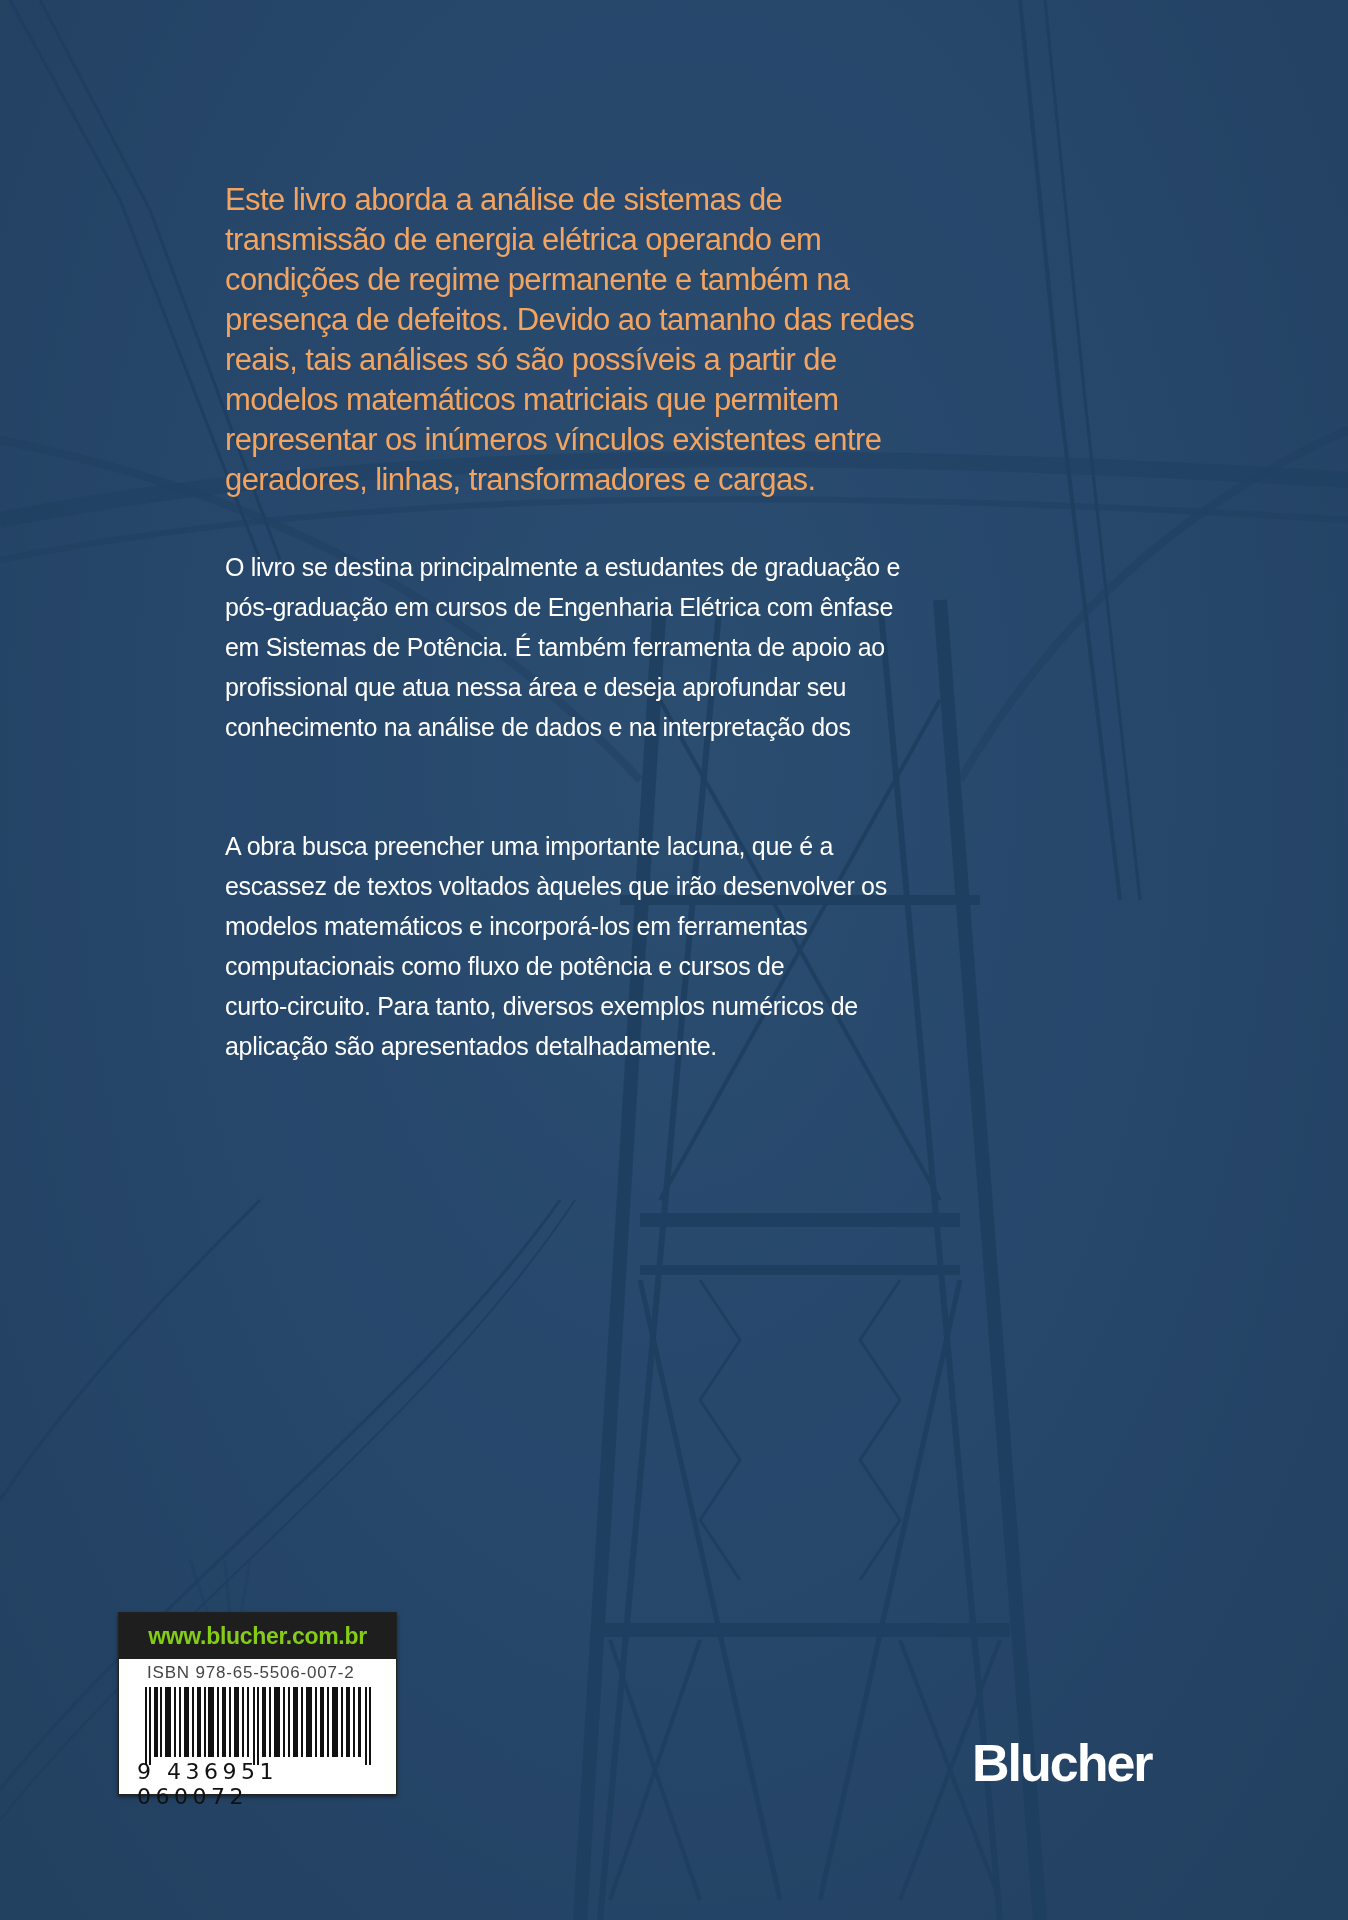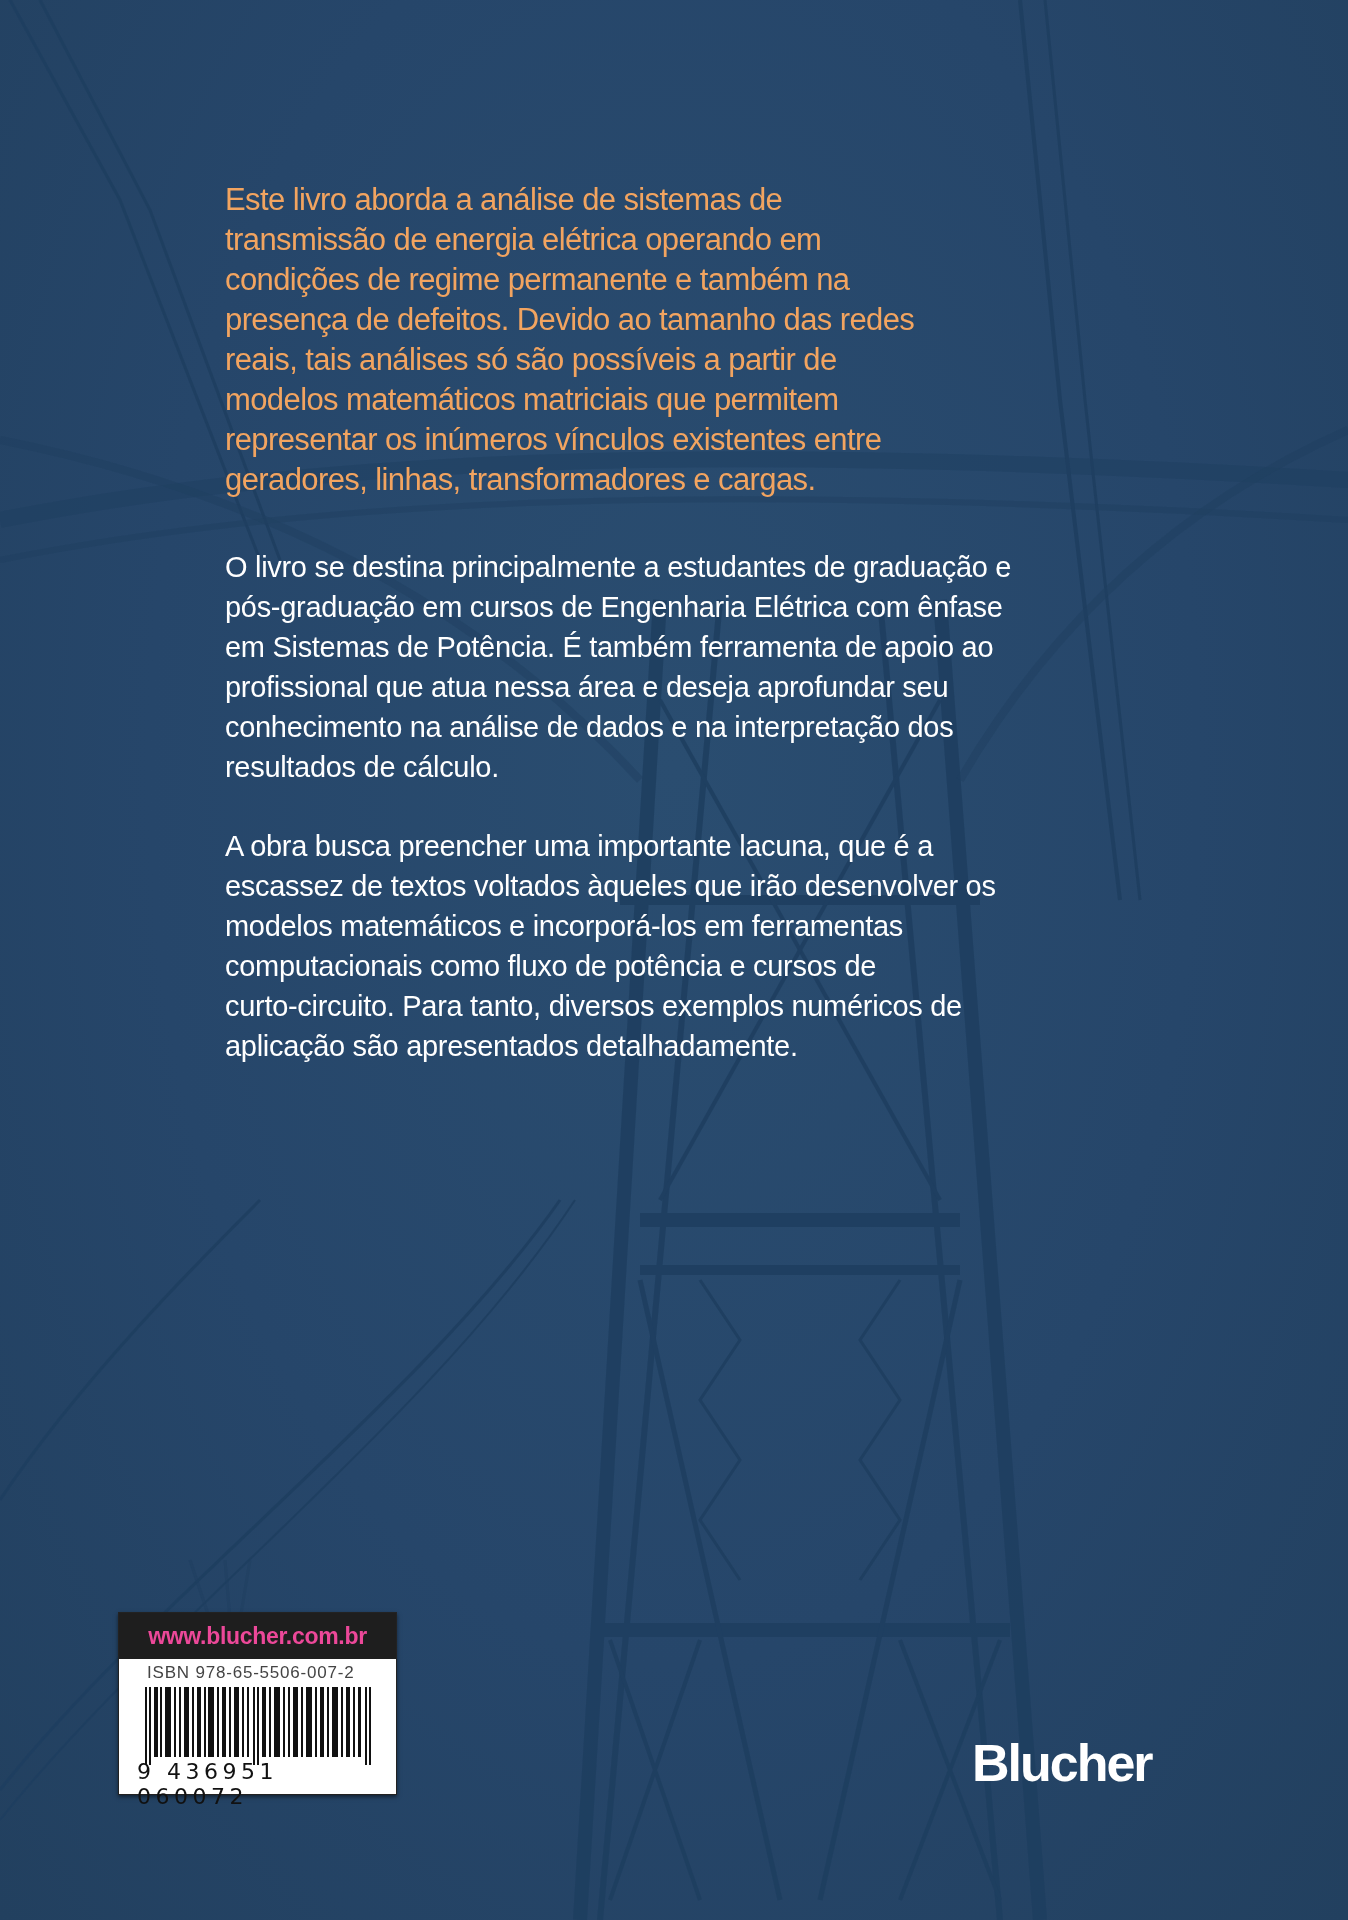--- a/index.html
+++ b/index.html
@@ -14,31 +14,31 @@
   }
   svg.tower { position:absolute; left:0; top:0; }
   .content { position:absolute; left:225px; top:180px; width:800px; }
   .lead {
     color:#f2a460; font-weight:400; font-size:31px; line-height:40px;
     margin:0; letter-spacing:-0.6px;
     font-family:"Liberation Sans Narrow","Liberation Sans", sans-serif;
   }
   .lead span, .para span { display:block; white-space:nowrap; }
   .para {
-    color:#ffffff; font-size:29px; line-height:40px; margin:0; letter-spacing:-0.3px;
+    color:#ffffff; font-size:25px; line-height:40px; margin:0; letter-spacing:-0.3px;
   }
   .p2 { position:absolute; left:225px; top:547px; }
   .p3 { position:absolute; left:225px; top:826px; }
   .isbn-box {
     position:absolute; left:118px; top:1612px; width:279px; height:183px;
     background:#fff; box-shadow:0 2px 4px rgba(0,0,0,0.5);
     border:1px solid #222; box-sizing:border-box;
   }
   .isbn-url {
-    height:46px; background:#1e1e1e; color:#ec4899; font-weight:700;
+    height:46px; background:#1e1e1e; color:#84cc16; font-weight:700;
     font-size:23px; line-height:46px; text-align:center; letter-spacing:-0.3px;
   }
   .isbn-num {
     position:absolute; left:28px; top:50px; font-size:17px; color:#444;
     letter-spacing:0.8px;
   }
   .barcode { position:absolute; left:26px; top:74px; }
   .isbn-digits {
     position:absolute; left:18px; top:146px; font-size:22px; color:#111;
     letter-spacing:4.5px; font-family:"DejaVu Sans", sans-serif;
@@ -106,21 +106,20 @@
     <span>geradores, linhas, transformadores e cargas.</span>
   </p>
 </div>
 
 <p class="para p2">
   <span>O livro se destina principalmente a estudantes de graduação e</span>
   <span>pós-graduação em cursos de Engenharia Elétrica com ênfase</span>
   <span>em Sistemas de Potência. É também ferramenta de apoio ao</span>
   <span>profissional que atua nessa área e deseja aprofundar seu</span>
   <span>conhecimento na análise de dados e na interpretação dos</span>
-  <span>resultados de cálculo.</span>
 </p>
 
 <p class="para p3">
   <span>A obra busca preencher uma importante lacuna, que é a</span>
   <span>escassez de textos voltados àqueles que irão desenvolver os</span>
   <span>modelos matemáticos e incorporá-los em ferramentas</span>
   <span>computacionais como fluxo de potência e cursos de</span>
   <span>curto-circuito. Para tanto, diversos exemplos numéricos de</span>
   <span>aplicação são apresentados detalhadamente.</span>
 </p>

